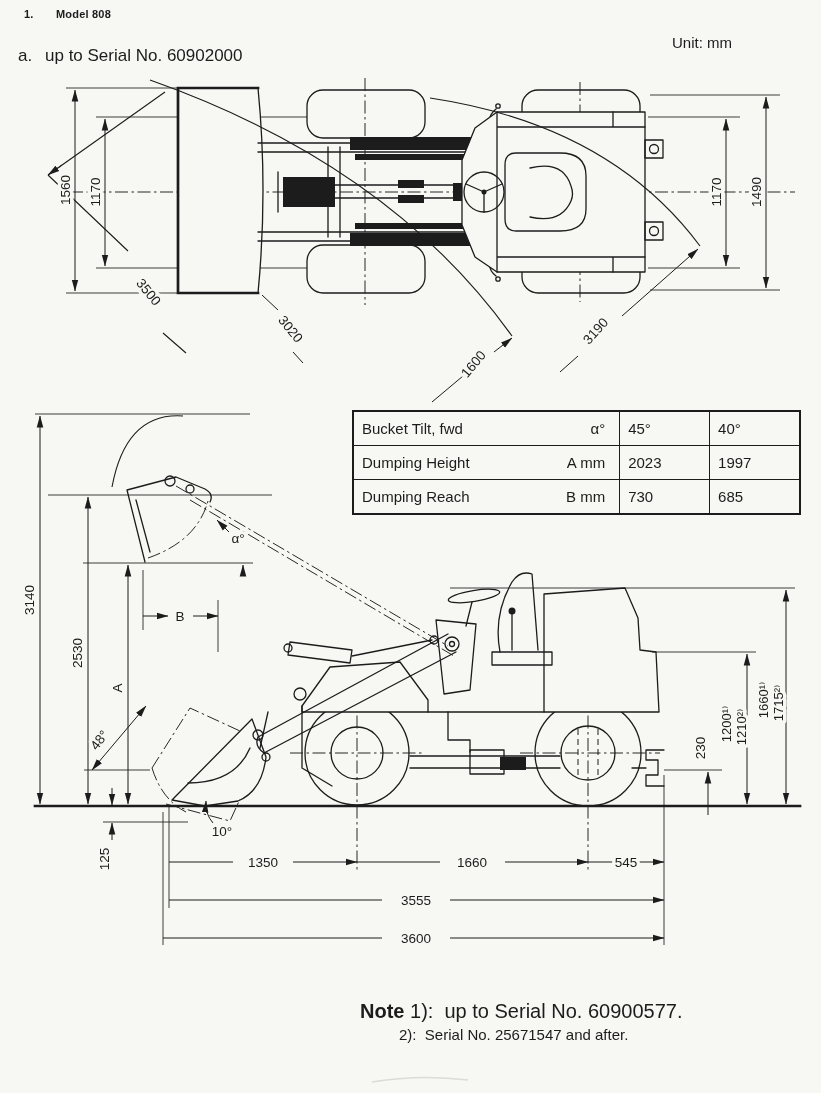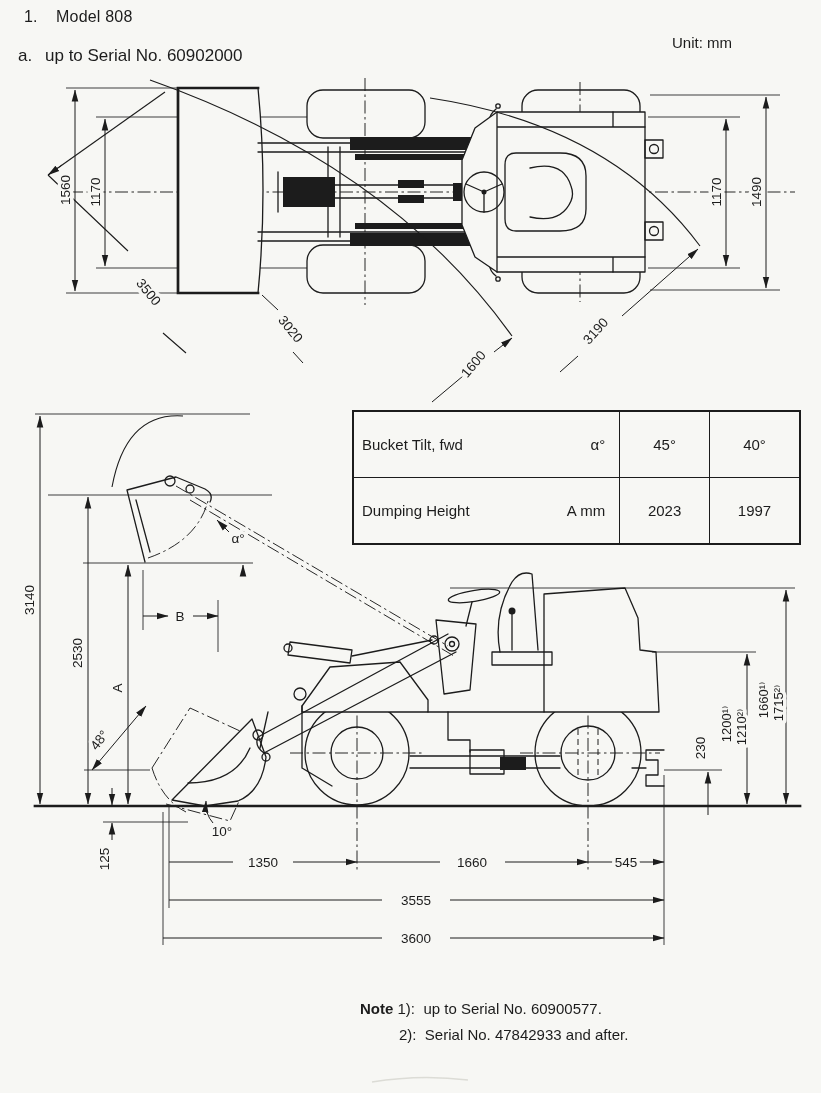--- a/index.html
+++ b/index.html
@@ -1,33 +1,33 @@
 <!DOCTYPE html>
 <html><head>
 <meta charset="utf-8">
 <style>
   html,body{margin:0;padding:0;}
   body{background:#e9e9e7;}
   #page{position:relative;width:821px;height:1093px;background:#f7f7f4;overflow:hidden;
         font-family:"Liberation Sans","DejaVu Sans",sans-serif;color:#1c1c1c;}
   .abs{position:absolute;}
-  #title-row{left:24px;top:8px;font-size:16px;font-weight:normal;letter-spacing:.2px;}
+  #title-row{left:24px;top:8px;font-size:11px;font-weight:bold;letter-spacing:.2px;}
   #title-num{display:inline-block;width:32px;}
   #unit-label{left:672px;top:22px;font-size:15px;margin-top:12px;}
   #subsection{left:18px;top:46px;font-size:17px;}
   #sub-letter{display:inline-block;width:27px;}
   svg{position:absolute;left:0;top:0;}
   
   #spec-table{left:352px;top:410px;width:449px;border:2px solid #1c1c1c;border-collapse:collapse;}
-  #spec-table td{border:1.6px solid #1c1c1c;font-size:15px;height:33px;padding:16px 8px;color:#1c1c1c;}
+  #spec-table td{border:1.6px solid #1c1c1c;font-size:15px;height:33px;padding:0 8px;color:#1c1c1c;}
   td.lbl{width:283px;padding-left:19px;}
   td.lbl .sym{float:right;padding-right:6px;}
-  td.val{text-align:center;width:80px;}
+  td.val{text-align:left;width:80px;}
   
-  #note1{left:360px;top:1000px;font-size:15px;}
+  #note1{left:360px;top:1000px;font-size:20px;}
   #note2{left:399px;top:1026px;font-size:15px;}
   .notebold{font-weight:bold;}
   
   .ol{stroke:#1c1c1c;fill:none;stroke-width:1.3;stroke-linecap:round;stroke-linejoin:round;}
   .th{stroke:#1c1c1c;fill:none;stroke-width:2.7;stroke-linecap:square;}
   .tn{stroke:#1c1c1c;fill:none;stroke-width:0.85;}
   .dim{stroke:#1c1c1c;fill:none;stroke-width:1;}
   .dd{stroke:#1c1c1c;fill:none;stroke-width:0.95;stroke-dasharray:13 3.5 2.5 3.5;}
   .dsh{stroke:#1c1c1c;fill:none;stroke-width:1;stroke-dasharray:6 4;}
   .fillp{fill:#f7f7f4;stroke:#1c1c1c;stroke-width:1.3;stroke-linejoin:round;}
@@ -277,19 +277,24 @@
         <tr>
       <td class="lbl"><span>Bucket Tilt, fwd</span><span class="sym">α°</span></td>
       <td class="val">45°</td>
       <td class="val">40°</td>
     </tr>
     <tr>
       <td class="lbl"><span>Dumping Height</span><span class="sym">A mm</span></td>
       <td class="val">2023</td>
       <td class="val">1997</td>
     </tr>
+    <tr>
+      <td class="lbl"><span>Dumping Reach</span><span class="sym">B mm</span></td>
+      <td class="val">730</td>
+      <td class="val">685</td>
+    </tr>
   </tbody>
     </table>
 
   <div class="abs" id="note1"><span class="notebold">Note</span>&nbsp;<span>1):</span>&nbsp;&nbsp;<span>up to Serial No. 60900577.</span></div>
-  <div class="abs" id="note2"><span>2):</span>&nbsp;&nbsp;<span>Serial No. 47842933 and after.</span></div>
+  <div class="abs" id="note2"><span>2):</span>&nbsp;&nbsp;<span>Serial No. 25671547 and after.</span></div>
 
 </div>
 
 </body></html>

